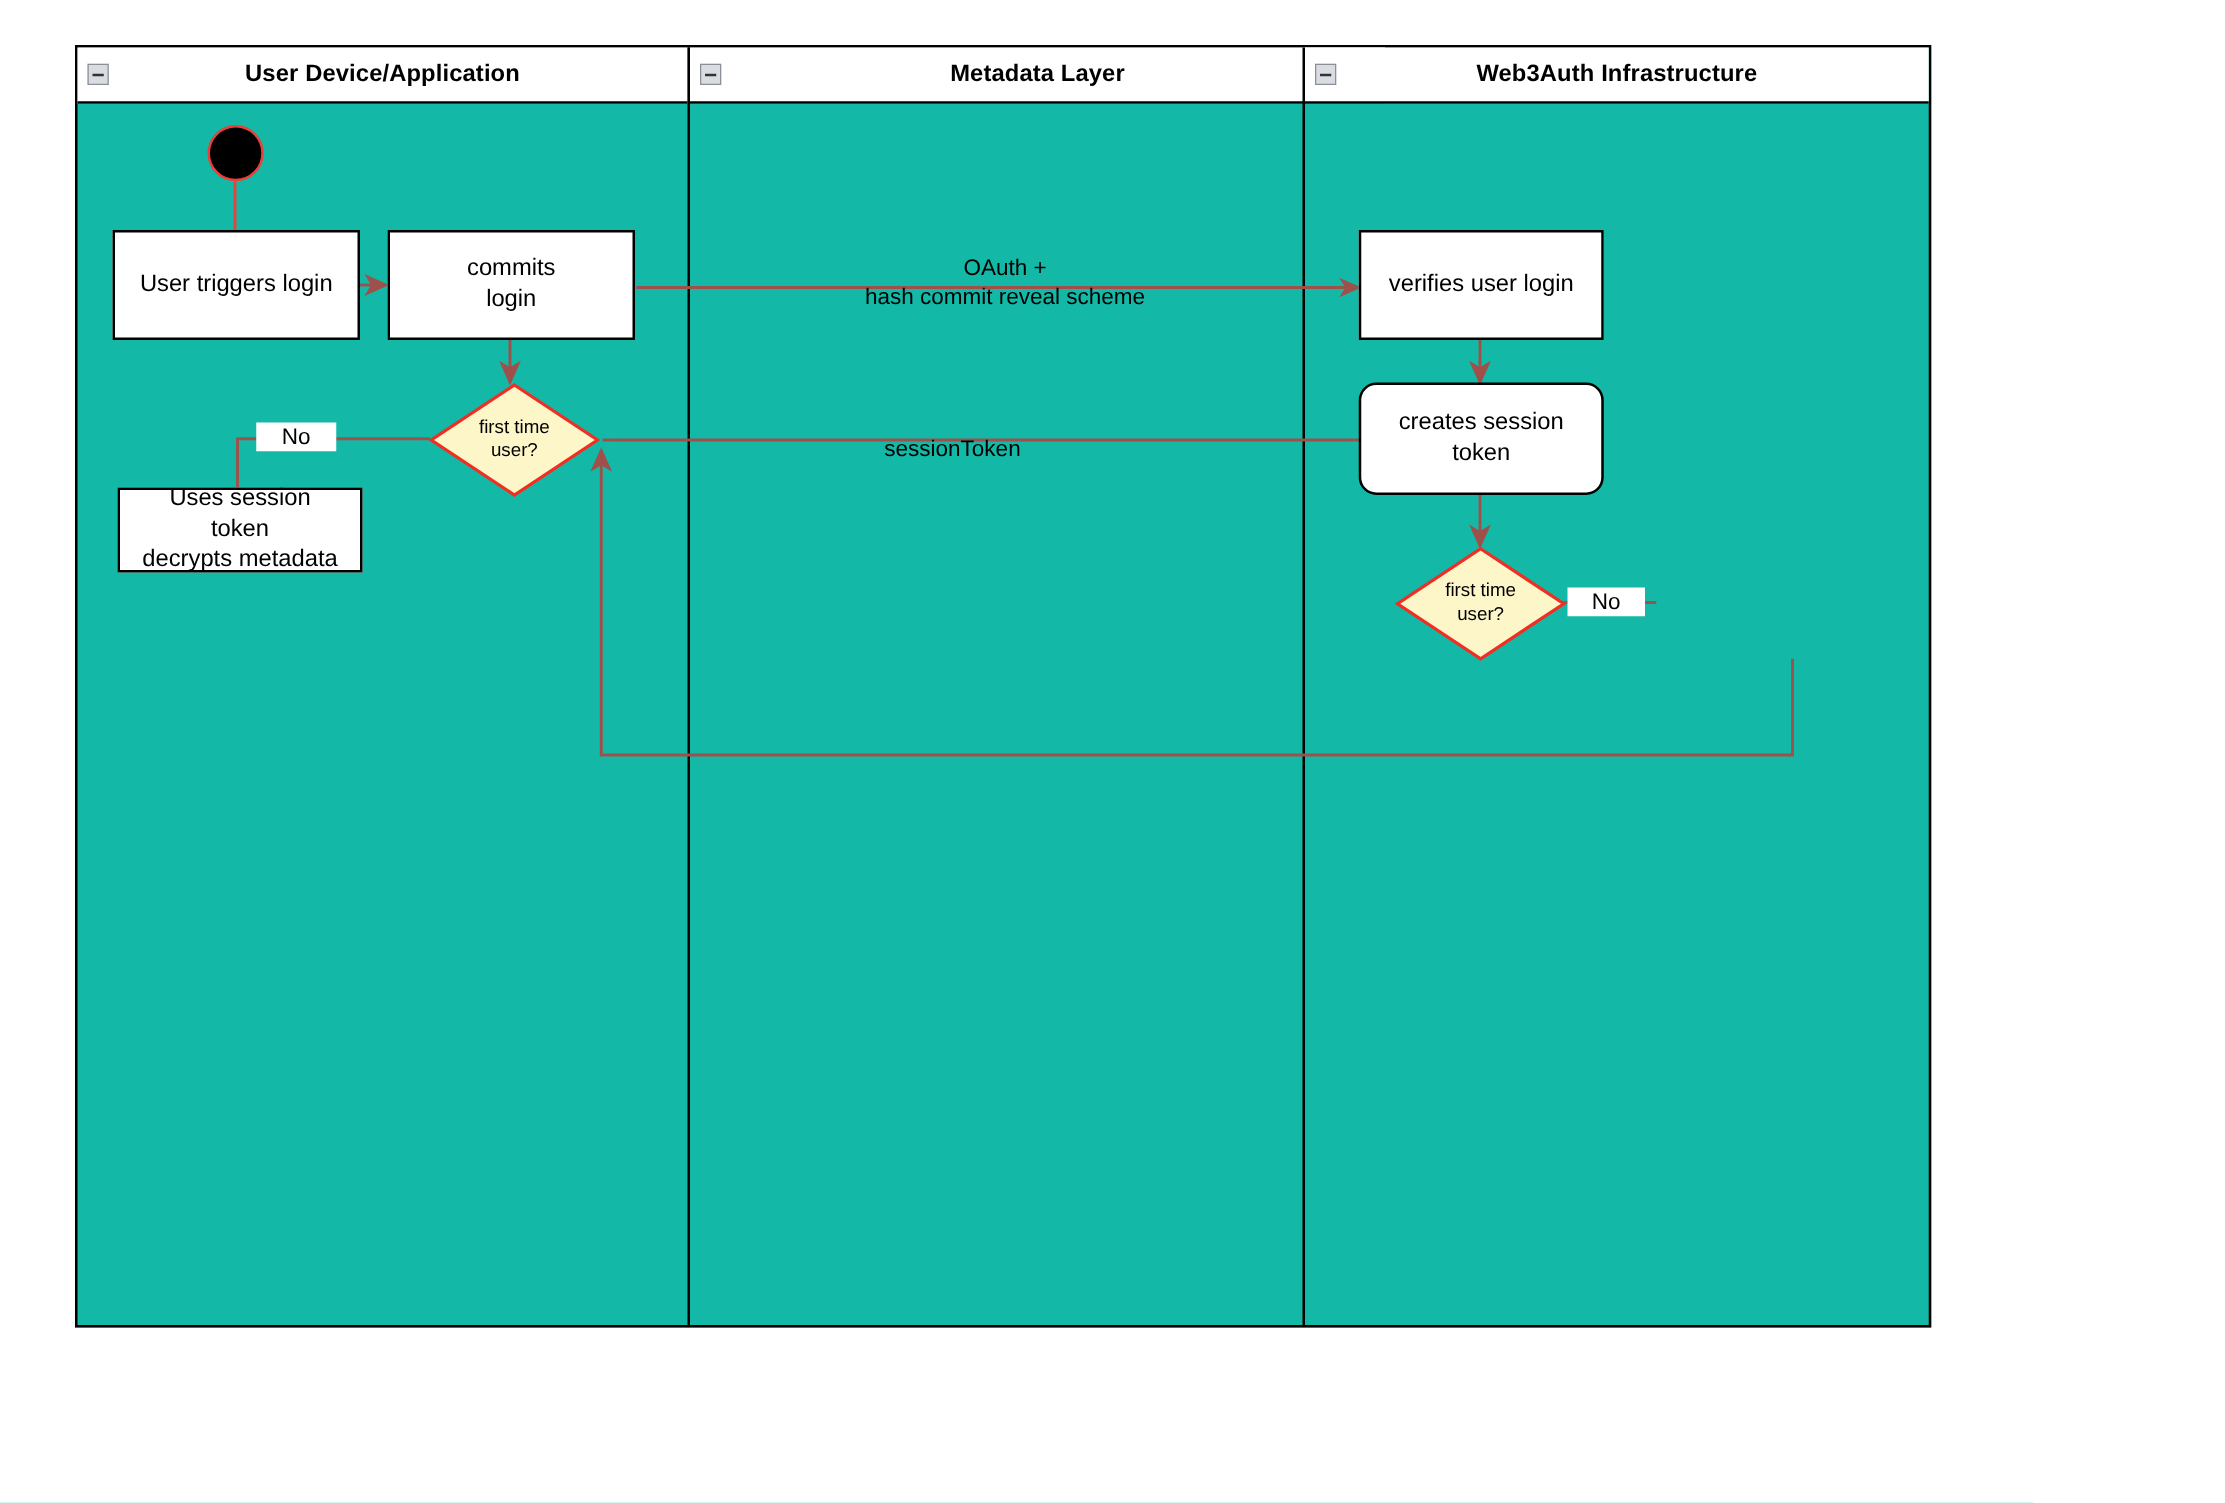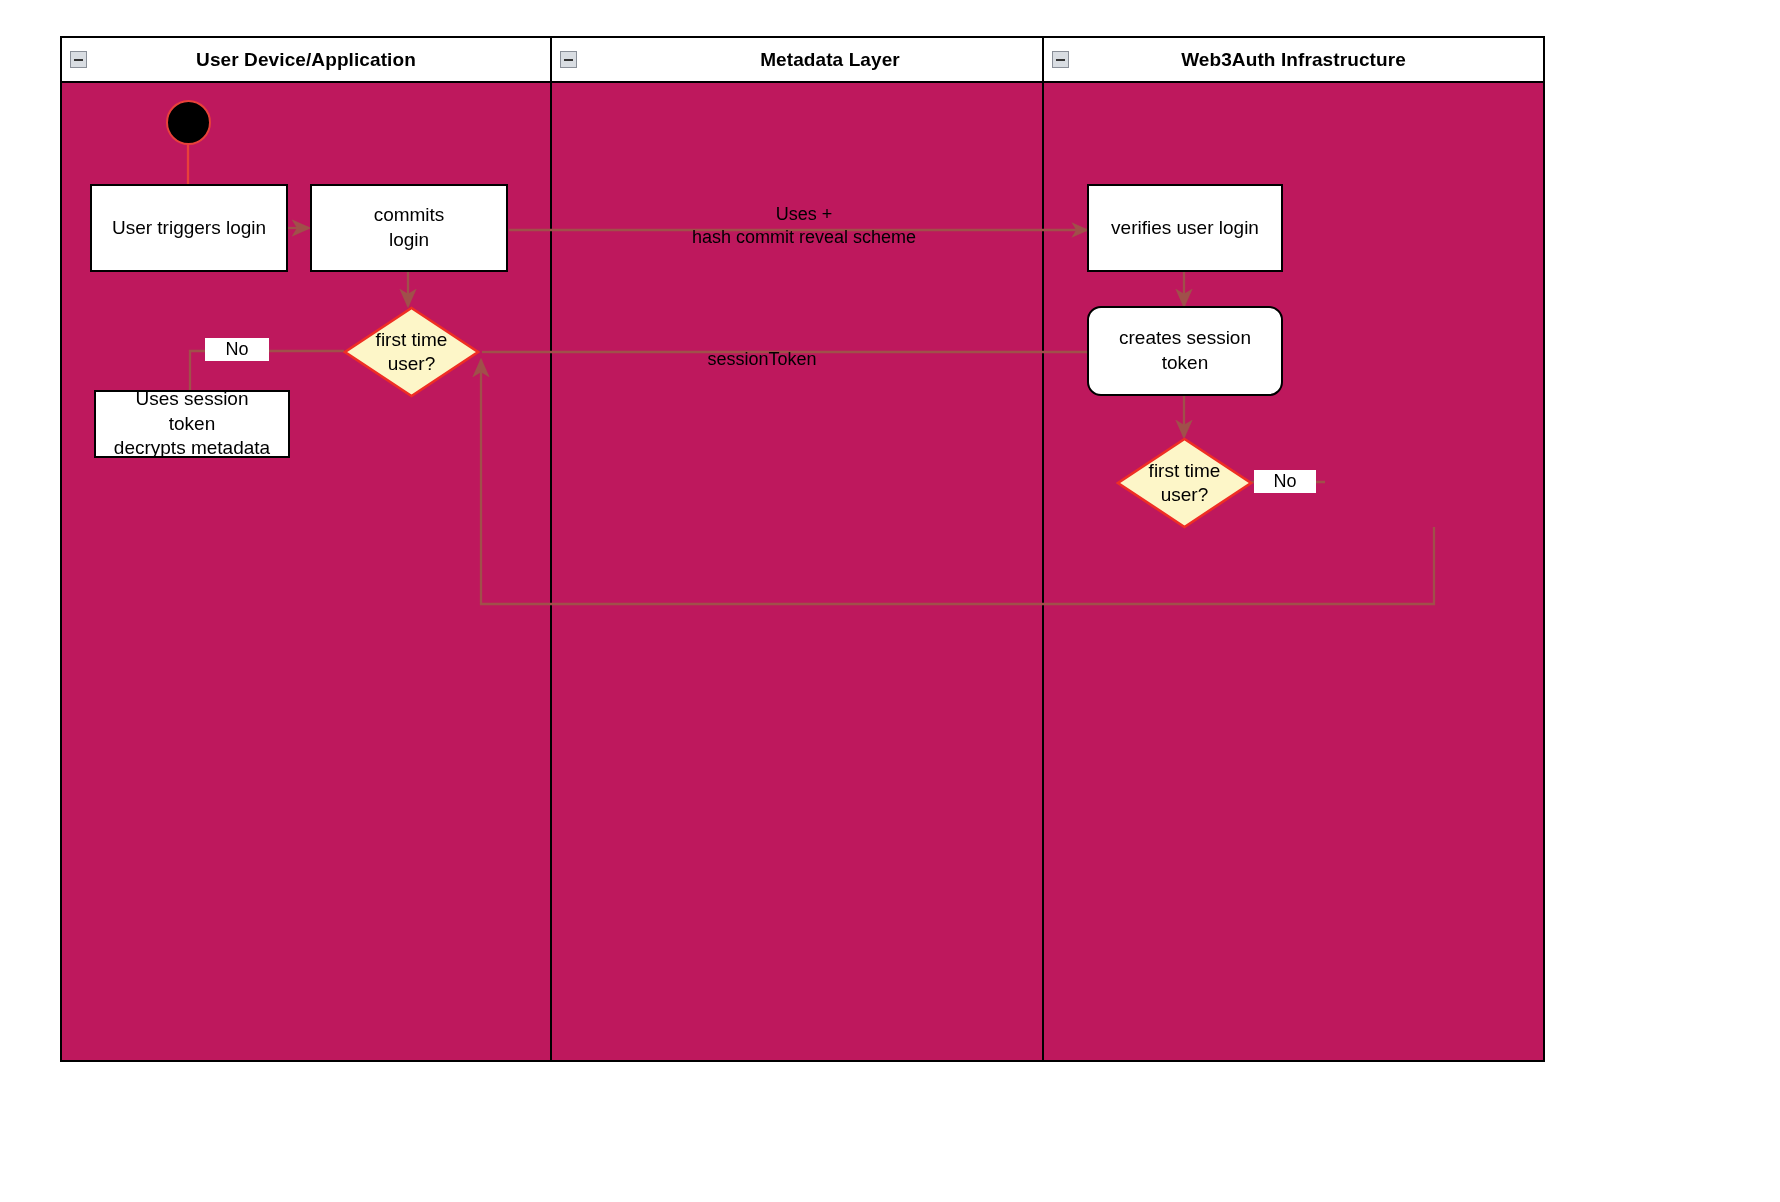--- a/index.html
+++ b/index.html
@@ -1,29 +1,29 @@
 <!DOCTYPE html>
 <html><head>
 <meta charset="utf-8">
 <title>Swimlane Activity Diagram</title>
 <style>
   html,body{margin:0;padding:0;background:#ffffff;}
   body{font-family:"Liberation Sans", sans-serif;}
   #canvas{position:relative;width:1780px;height:1202px;background:#ffffff;overflow:hidden;}
-  #pool{position:absolute;left:60px;top:36px;width:1485px;height:1026px;border:2px solid #000;box-sizing:border-box;background:#be185d;}
+  #pool{position:absolute;left:60px;top:36px;width:1485px;height:1026px;border:2px solid #000;box-sizing:border-box;background:#14b8a6;}
   .lane{position:absolute;top:0;height:100%;box-sizing:border-box;}
   .lane-head{position:absolute;left:0;top:0;width:100%;height:45px;box-sizing:border-box;border-bottom:2px solid #000;background:#fff;display:flex;align-items:center;justify-content:center;}
   .lane-title{font-weight:bold;font-size:19px;color:#000;letter-spacing:.1px;}
   .collapse{position:absolute;left:8px;top:13px;width:17px;height:17px;box-sizing:border-box;border:1px solid #8a8f98;background:#d9dde2;display:flex;align-items:center;justify-content:center;}
   .collapse i{display:block;width:9px;height:2px;background:#333;}
   .lane-div{position:absolute;top:0;width:2px;height:100%;background:#000;}
   .node{position:absolute;box-sizing:border-box;background:#fff;border:2px solid #000;display:flex;align-items:center;justify-content:center;text-align:center;font-size:19px;color:#000;line-height:1.30;}
   .dec{position:absolute;display:flex;align-items:center;justify-content:center;text-align:center;}
   .dec svg{position:absolute;left:0;top:0;}
-  .dec span{position:relative;font-size:19px;line-height:1.25;color:#000;z-index:2;}
+  .dec span{position:relative;font-size:15px;line-height:1.25;color:#000;z-index:2;}
   .start{position:absolute;border-radius:50%;background:#000;border:2px solid #e8413a;box-sizing:border-box;}
   .elabel{position:absolute;font-size:18px;color:#000;text-align:center;line-height:1.28;background:transparent;white-space:pre-line;}
   #wires{position:absolute;left:0;top:0;width:1780px;height:1202px;pointer-events:none;}
 </style>
 </head>
 <body>
 
 <div id="canvas">
 
   <div id="pool">
@@ -119,21 +119,21 @@
 
   <div class="dec" style="left:1116px;top:437px;width:137px;height:92px;">
     <svg width="137" height="92" viewBox="0 0 137 92">
       <polygon points="68.5,2 135,46 68.5,90 2,46" fill="#fdf6c8" stroke="#ef2e24" stroke-width="2.6"></polygon>
     </svg>
     <span style="white-space:pre-line;">first time
 user?</span>
   </div>
 
 
-  <div class="elabel" style="left:624px;top:203px;width:360px;">Uses +
+  <div class="elabel" style="left:624px;top:203px;width:360px;">OAuth +
 hash commit reveal scheme</div>
 
   <div class="elabel" style="left:637px;top:348px;width:250px;">sessionToken</div>
 
   <div class="elabel" style="left:205px;top:338px;width:64px;background:#fff;">No</div>
 
   <div class="elabel" style="left:1254px;top:470px;width:62px;background:#fff;">No</div>
 
 </div>
 

